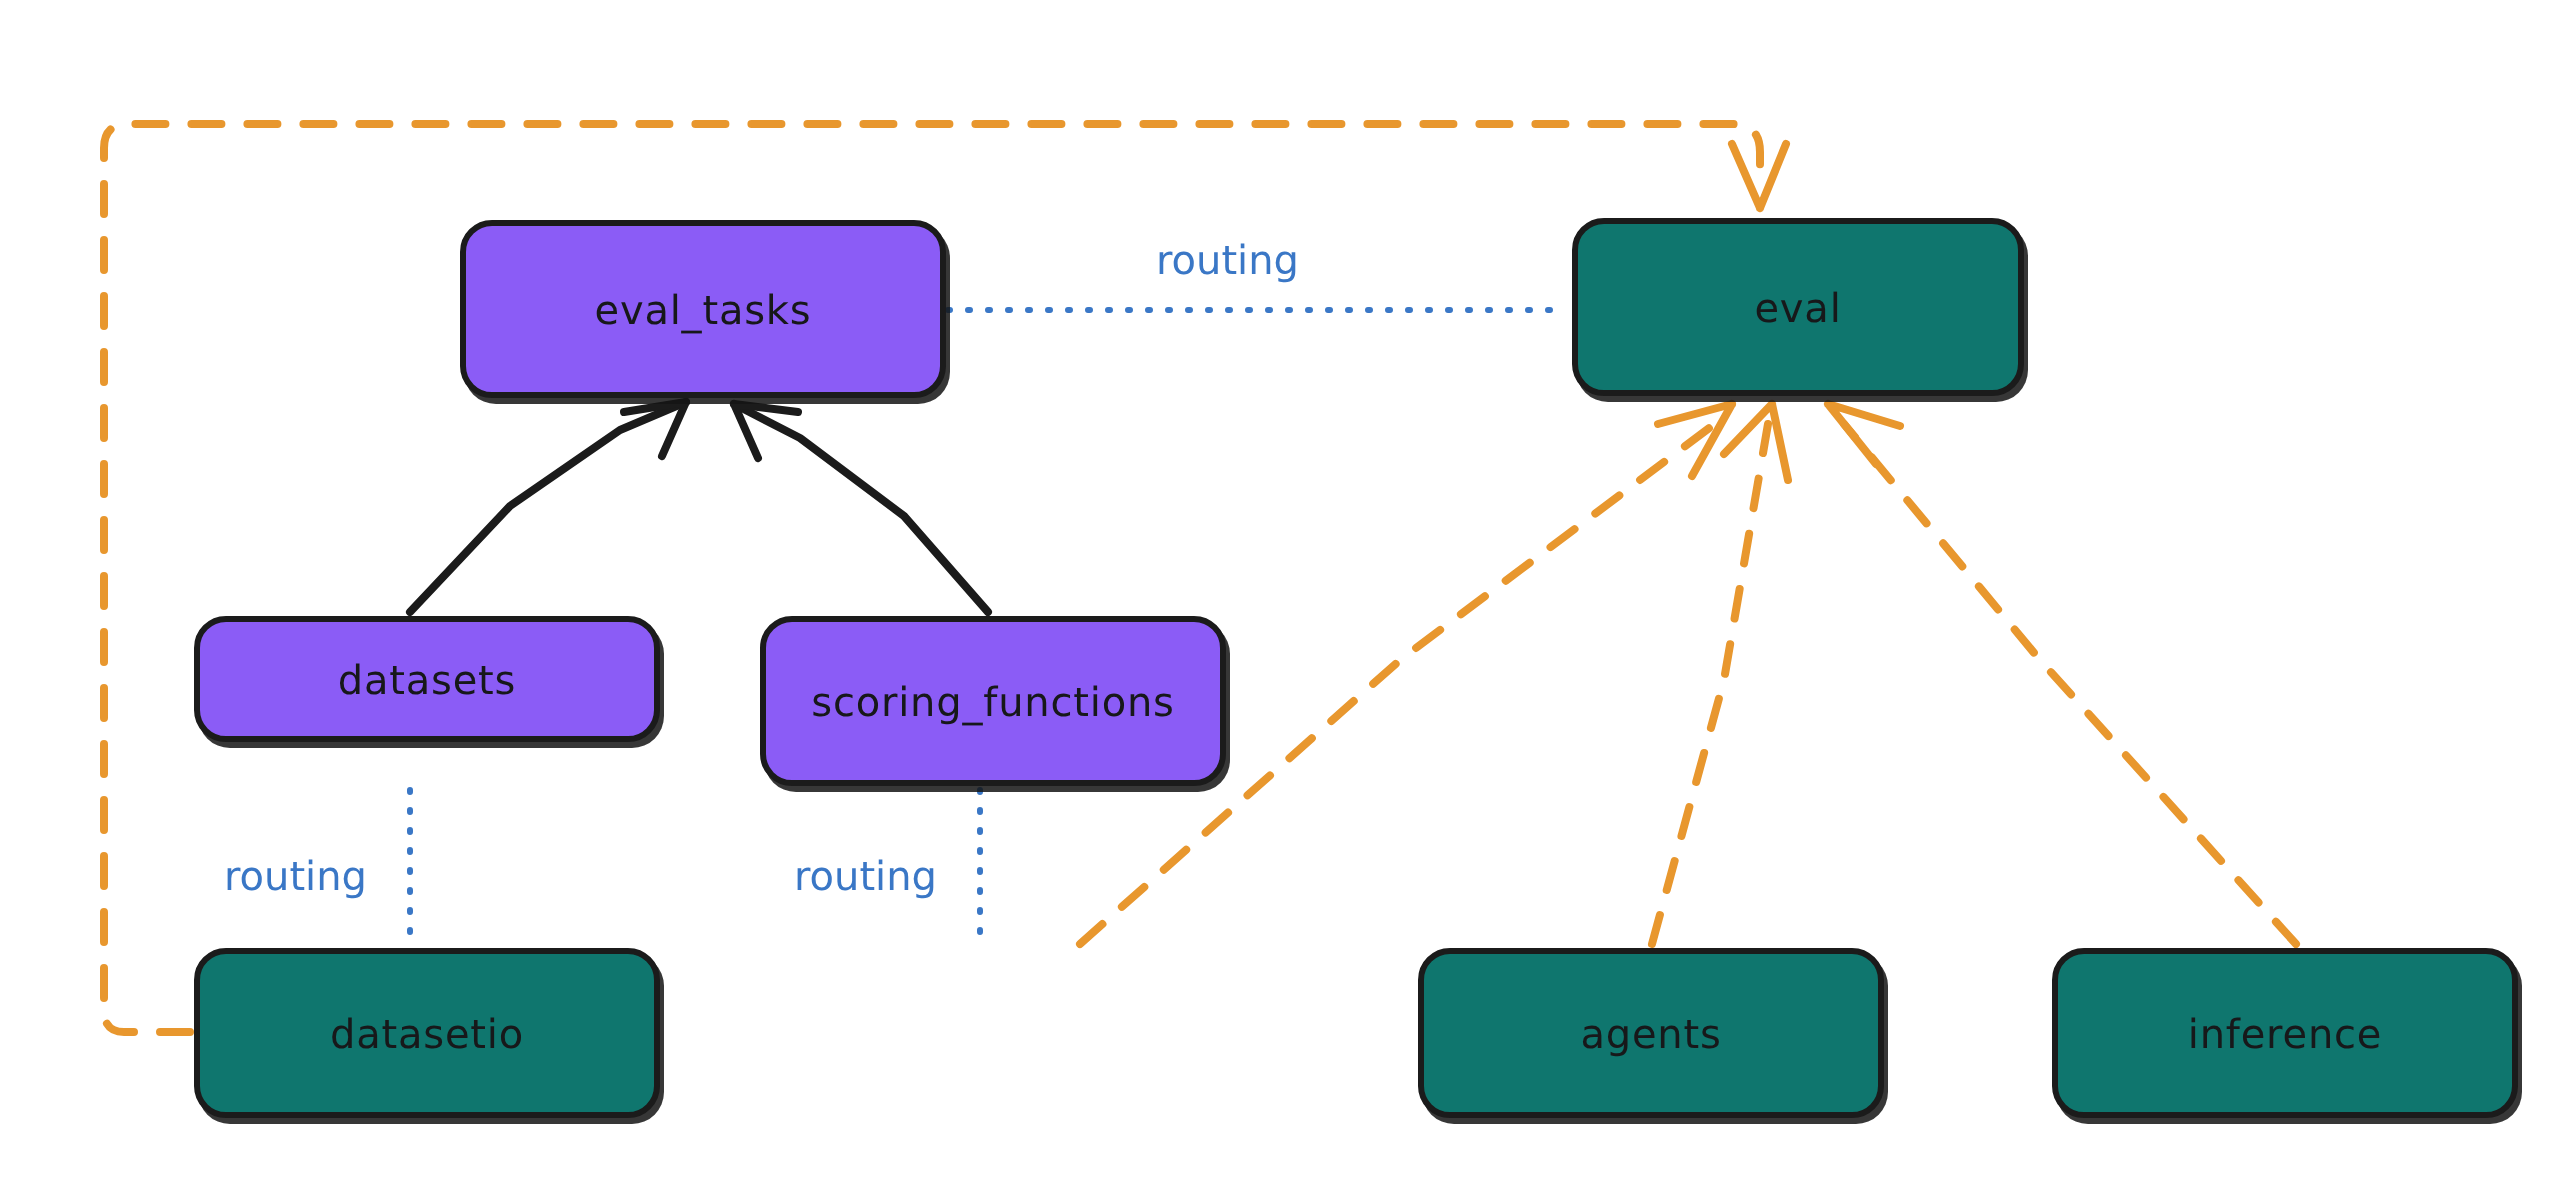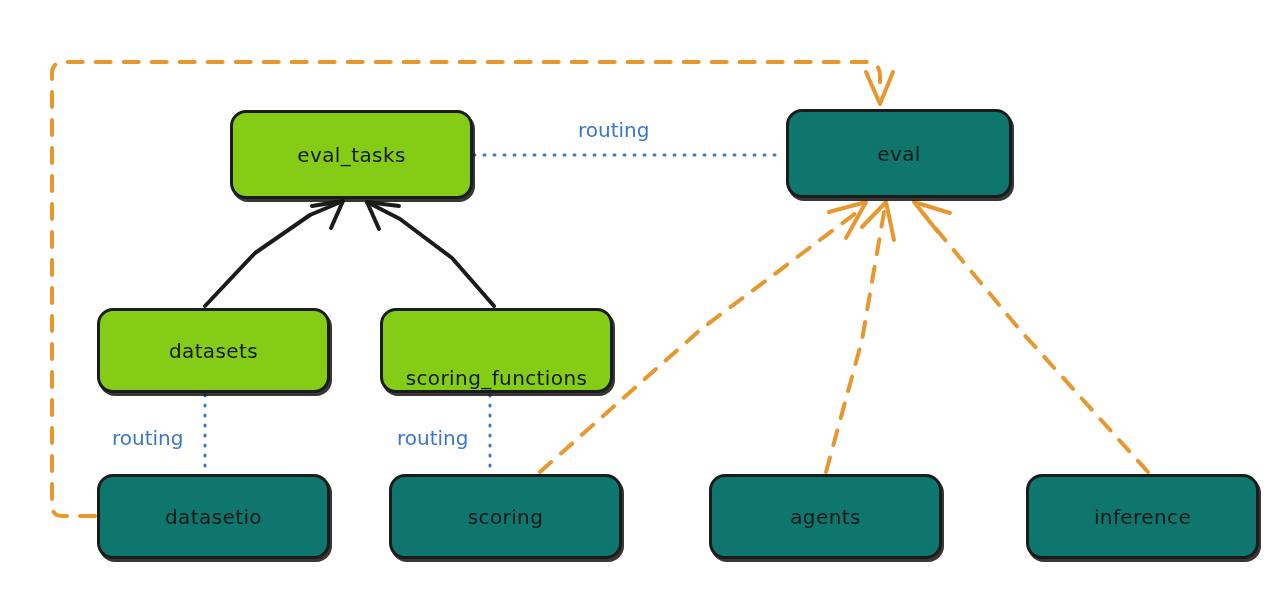--- a/index.html
+++ b/index.html
@@ -35,21 +35,21 @@
     display: flex;
     align-items: center;
     justify-content: center;
     color: #17181a;
     font-size: 20px;
     letter-spacing: 0.4px;
     text-align: center;
     font-family: "DejaVu Sans", sans-serif;
     box-shadow: 2px 3px 0 rgba(20,20,20,0.85);
   }
-  .node.blue  { background: #84cc16; }
+  .node.blue  { background: #8b5cf6; }
   .node.green { background: #0f766e; }
 
   .edge-label {
     position: absolute;
     color: #3a77c6;
     font-size: 20px;
     font-family: "DejaVu Sans", sans-serif;
     white-space: nowrap;
   }
 </style>
@@ -104,35 +104,32 @@
   </svg>
 
   <div class="node blue" style="left:230px; top:110px; width:243px; height:89px;">
     <span>eval_tasks</span>
   </div>
 
   <div class="node green" style="left:786px; top:109px; width:226px; height:89px;">
     <span>eval</span>
   </div>
 
-  <div class="node blue" style="left:97px; top:308px; width:233px; height:85px;">
+  <div class="node blue" style="left:97px; top:308px; width:233px; height:63px;">
     <span>datasets</span>
   </div>
 
-  <div class="node blue" style="left:380px; top:308px; width:233px; height:85px;align-items:flex-end;">
+  <div class="node blue" style="left:380px; top:308px; width:233px; height:85px;">
     <span>scoring_functions</span>
   </div>
 
   <div class="node green" style="left:97px; top:474px; width:233px; height:85px;">
     <span>datasetio</span>
   </div>
 
-  <div class="node green" style="left:389px; top:474px; width:233px; height:85px;">
-    <span>scoring</span>
-  </div>
 
   <div class="node green" style="left:1026px; top:474px; width:233px; height:85px;">
     <span>inference</span>
   </div>
 
   <div class="node green" style="left:709px; top:474px; width:233px; height:85px;">
     <span>agents</span>
   </div>
 
   <div class="edge-label" style="left:578px; top:118px;">routing</div>

